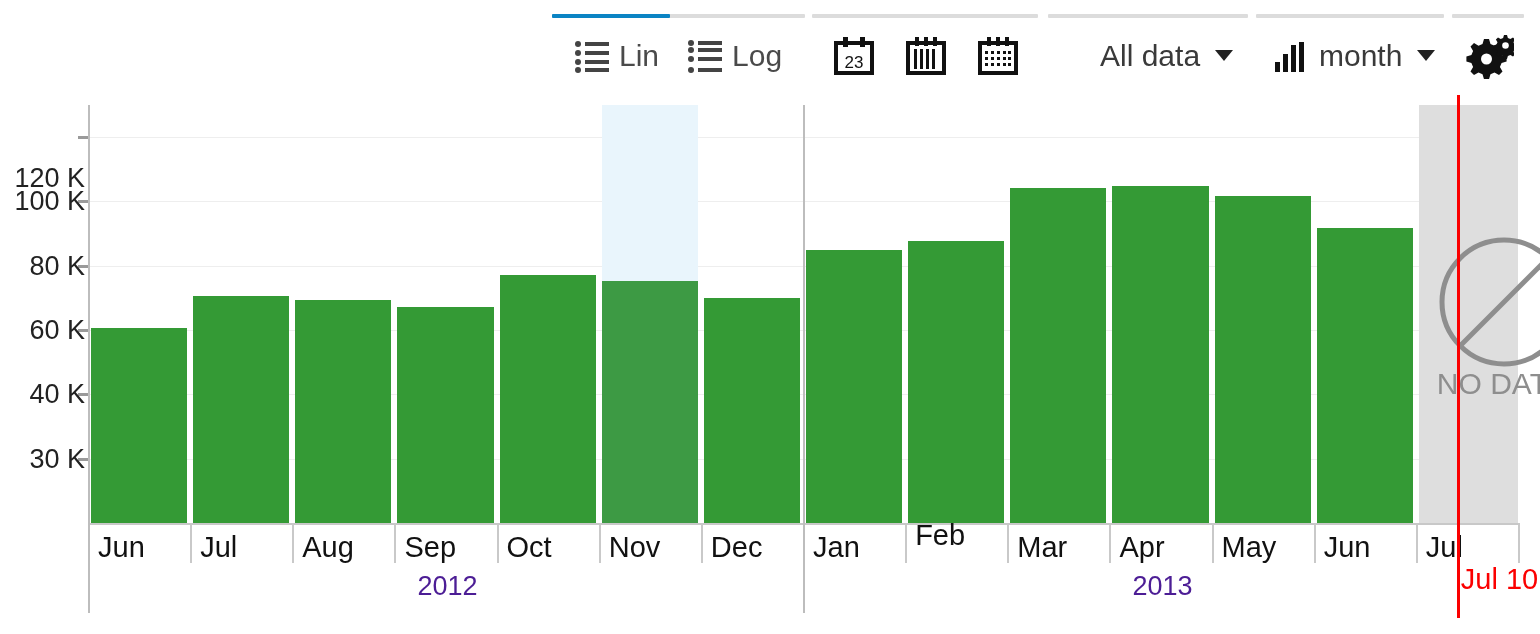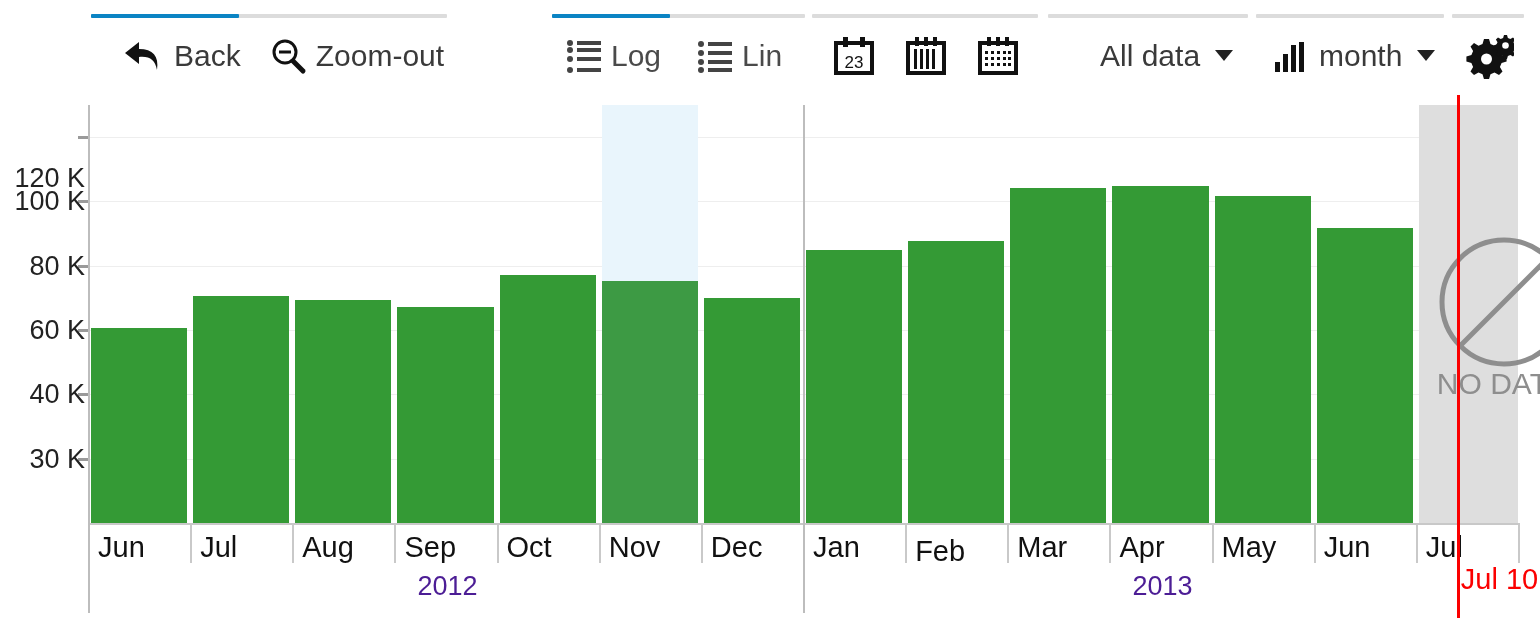--- a/index.html
+++ b/index.html
@@ -102,77 +102,54 @@
   }
   .baseline{
     position:absolute;left:0;width:1430px;height:2px;background:#c8c8c8;
   }
 </style>
 </head>
 <body>
 
 <div id="toolbar">
 
-  <div class="tgroup" style="left:91px;width:356px;">
-    <div class="activebar" style="left:0;width:148px;"></div>
-
-    <div class="titem" style="margin-left:18px;">
-      <span class="ico">
-        <svg width="42" height="36" viewBox="0 0 42 36">
-          <path d="M16 4 L2 15 L16 26 L16 19 C27 18 32 22 34 32 C36 18 30 11 16 11 Z" fill="#111"></path>
-        </svg>
-      </span>
-      <span class="lbl">Back</span>
-    </div>
-
-    <div class="titem">
-      <span class="ico">
-        <svg width="38" height="38" viewBox="0 0 38 38">
-          <circle cx="16" cy="15" r="11" fill="none" stroke="#111" stroke-width="3"></circle>
-          <line x1="10" y1="15" x2="22" y2="15" stroke="#111" stroke-width="3"></line>
-          <line x1="24" y1="24" x2="34" y2="34" stroke="#111" stroke-width="5" stroke-linecap="round"></line>
-        </svg>
-      </span>
-      <span class="lbl">Zoom-out</span>
-    </div>
-  </div>
 
   <div class="tgroup" style="left:552px;width:253px;">
     <div class="activebar" style="left:0;width:118px;"></div>
+
+    <div class="titem" style="margin-left:8px;">
+      <span class="ico">
+        <svg width="36" height="34" viewBox="0 0 36 34">
+          <circle cx="4" cy="5" r="3" fill="#444"></circle>
+            <rect x="11" y="3" width="24" height="4" fill="#444"></rect>
+          <circle cx="4" cy="14" r="3" fill="#444"></circle>
+            <rect x="11" y="12" width="24" height="4" fill="#444"></rect>
+          <circle cx="4" cy="23" r="3" fill="#444"></circle>
+            <rect x="11" y="21" width="24" height="4" fill="#444"></rect>
+          <circle cx="4" cy="31" r="3" fill="#444"></circle>
+            <rect x="11" y="29" width="24" height="4" fill="#444"></rect>
+        </svg>
+      </span>
+      <span class="lbl" style="color:#4a4a4a;">Lin</span>
+    </div>
 
     <div class="titem">
       <span class="ico">
         <svg width="36" height="34" viewBox="0 0 36 34">
           <circle cx="4" cy="4" r="3" fill="#444"></circle>
             <rect x="11" y="2" width="24" height="4" fill="#444"></rect>
           <circle cx="4" cy="11" r="3" fill="#444"></circle>
             <rect x="11" y="9" width="24" height="4" fill="#444"></rect>
           <circle cx="4" cy="20" r="3" fill="#444"></circle>
             <rect x="11" y="18" width="24" height="4" fill="#444"></rect>
           <circle cx="4" cy="31" r="3" fill="#444"></circle>
             <rect x="11" y="29" width="24" height="4" fill="#444"></rect>
         </svg>
       </span>
       <span class="lbl" style="color:#4a4a4a;">Log</span>
-    </div>
-
-    <div class="titem" style="margin-left:8px;">
-      <span class="ico">
-        <svg width="36" height="34" viewBox="0 0 36 34">
-          <circle cx="4" cy="5" r="3" fill="#444"></circle>
-            <rect x="11" y="3" width="24" height="4" fill="#444"></rect>
-          <circle cx="4" cy="14" r="3" fill="#444"></circle>
-            <rect x="11" y="12" width="24" height="4" fill="#444"></rect>
-          <circle cx="4" cy="23" r="3" fill="#444"></circle>
-            <rect x="11" y="21" width="24" height="4" fill="#444"></rect>
-          <circle cx="4" cy="31" r="3" fill="#444"></circle>
-            <rect x="11" y="29" width="24" height="4" fill="#444"></rect>
-        </svg>
-      </span>
-      <span class="lbl" style="color:#4a4a4a;">Lin</span>
     </div>
   </div>
 
   <div class="tgroup" style="left:812px;width:226px;">
 
     <div class="titem" style="margin-left:6px;">
       <span class="ico">
         <svg width="44" height="42" viewBox="0 0 44 42">
           <rect x="4" y="8" width="36" height="30" fill="none" stroke="#111" stroke-width="4"></rect>
           <rect x="11" y="2" width="5" height="10" fill="#111"></rect>
@@ -320,21 +297,21 @@
     <div class="xlabel" style="left: 404.429px; top: 436px;">Sep</div>
     <div class="colsep" style="left: 496.571px; top: 428px; height: 40px;"></div>
     <div class="xlabel" style="left: 506.571px; top: 436px;">Oct</div>
     <div class="colsep" style="left: 598.714px; top: 428px; height: 40px;"></div>
     <div class="xlabel" style="left: 608.714px; top: 436px;">Nov</div>
     <div class="colsep" style="left: 700.857px; top: 428px; height: 40px;"></div>
     <div class="xlabel" style="left: 710.857px; top: 436px;">Dec</div>
     <div class="colsep" style="left: 803px; top: 428px; height: 40px;"></div>
     <div class="xlabel" style="left: 813px; top: 436px;">Jan</div>
     <div class="colsep" style="left: 905.143px; top: 428px; height: 40px;"></div>
-    <div class="xlabel" style="left: 915.143px; top: 440px;">Feb</div>
+    <div class="xlabel" style="left: 915.143px; top: 424px;">Feb</div>
     <div class="colsep" style="left: 1007.29px; top: 428px; height: 40px;"></div>
     <div class="xlabel" style="left: 1017.29px; top: 436px;">Mar</div>
     <div class="colsep" style="left: 1109.43px; top: 428px; height: 40px;"></div>
     <div class="xlabel" style="left: 1119.43px; top: 436px;">Apr</div>
     <div class="colsep" style="left: 1211.57px; top: 428px; height: 40px;"></div>
     <div class="xlabel" style="left: 1221.57px; top: 436px;">May</div>
     <div class="colsep" style="left: 1313.71px; top: 428px; height: 40px;"></div>
     <div class="xlabel" style="left: 1323.71px; top: 436px;">Jun</div>
     <div class="colsep" style="left: 1415.86px; top: 428px; height: 40px;"></div>
     <div class="xlabel" style="left: 1425.86px; top: 436px;">Jul</div>

